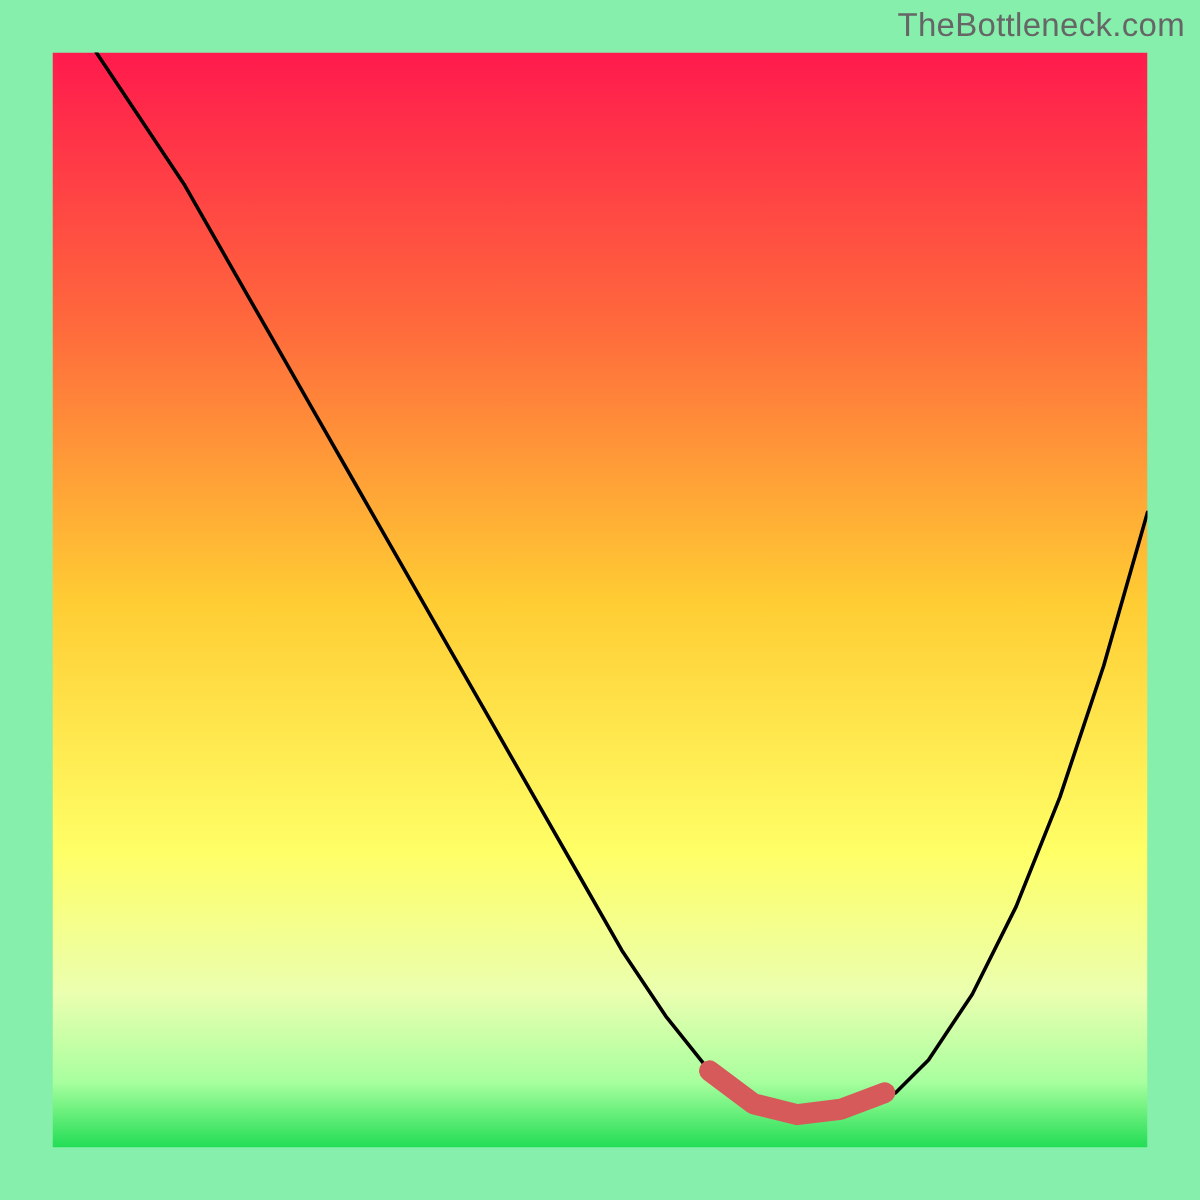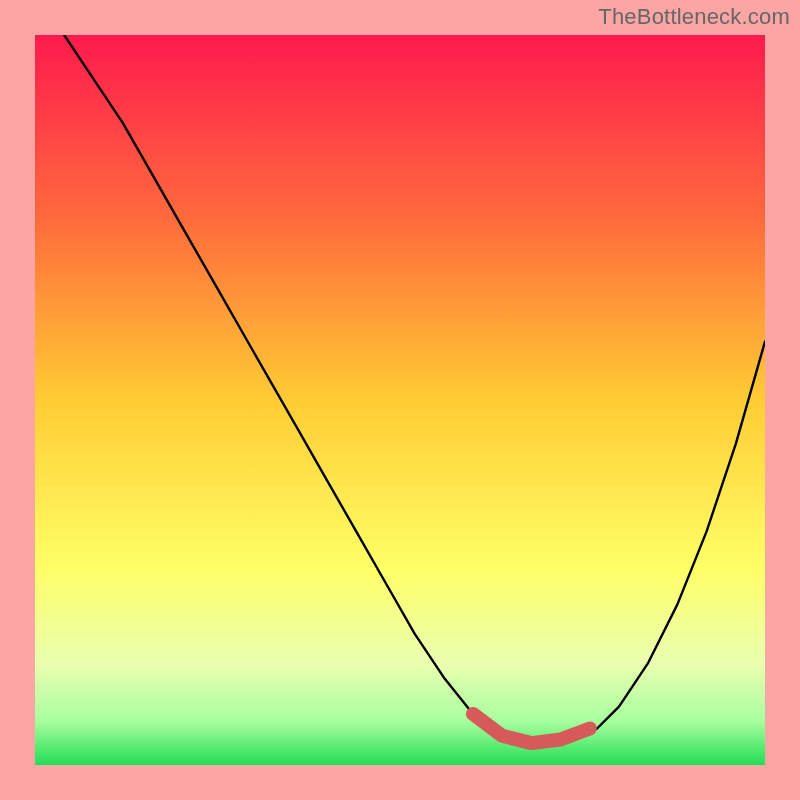--- a/index.html
+++ b/index.html
@@ -8,21 +8,21 @@
     width: 800px;
     height: 800px;
     background: #000000;
     overflow: hidden;
     font-family: Arial, Helvetica, sans-serif;
   }
   .frame {
     position: relative;
     width: 800px;
     height: 800px;
-    background: #fca5a5;
+    background: #86efac;
   }
   .watermark {
     position: absolute;
     top: 4px;
     right: 10px;
     color: #666666;
     font-size: 22px;
     font-weight: 400;
     letter-spacing: 0.2px;
     font-family: Arial, Helvetica, sans-serif;

